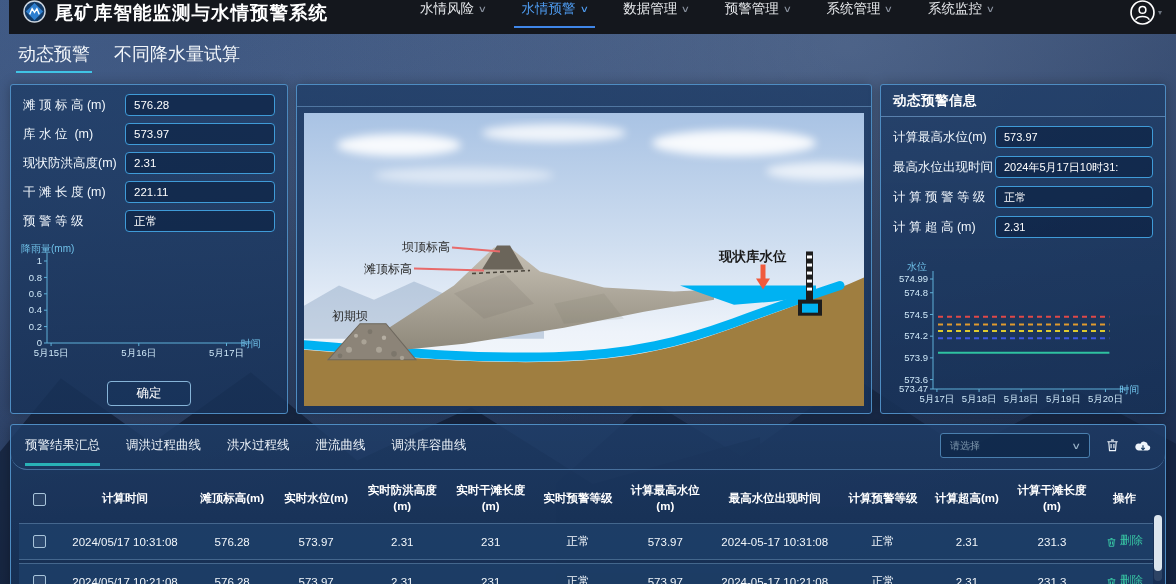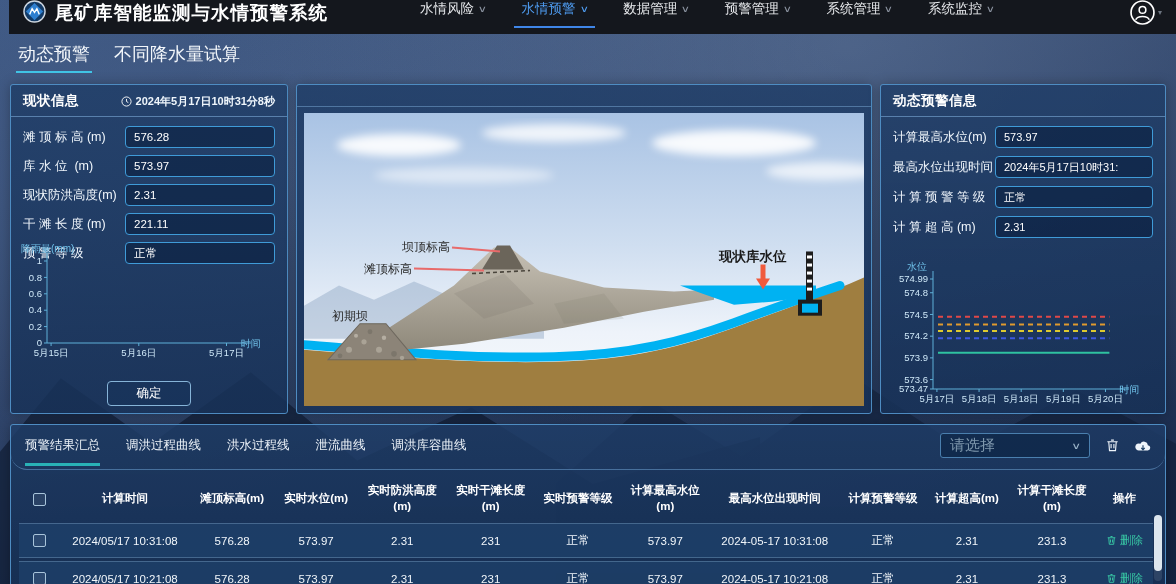--- a/index.html
+++ b/index.html
@@ -79,38 +79,38 @@
   
   .results-tabs { display:flex; align-items:center; gap:26px; padding:8px 14px 11px;
     border-bottom:1px solid rgba(110,160,210,.55);border-radius:16px; }
   .rtab { position:relative; font-size:12.5px; color:#eef4fa; cursor:pointer; white-space:nowrap; }
   .rtab.active::after { content:""; position:absolute; left:0; right:0; bottom:-12px;
     height:3px; background:#29b2b6; }
   .tabs-right { margin-left:auto; display:flex; align-items:center; gap:15px; }
   .select-box { width:150px; height:25px; border:1px solid #4a7fae; background:rgba(10,35,65,.6);
     border-radius:3px; display:flex; align-items:center; justify-content:space-between;
     padding:0 9px; cursor:pointer; }
-  .select-placeholder { font-size:15px; color:#7e97ad; }
+  .select-placeholder { font-size:10px; color:#7e97ad; }
   .select-caret { color:#9ab3c8; font-size:9px; transform:scaleX(1.5); }
   .icon-btn { background:none; border:none; cursor:pointer; padding:0; display:flex; align-items:center; }
 
   table { width:calc(100% - 20px); margin:2px 10px 0 8px; border-collapse:separate;
     border-spacing:0 3px; table-layout:fixed; }
   th { font-size:11.5px; font-weight:bold; color:#fff; text-align:center; padding:7px 2px 6px;
     line-height:1.4; white-space:nowrap; overflow:hidden; }
   tbody tr { background:rgba(33,71,113,.58); }
   td { font-size:11.5px; color:#f2f7fb; text-align:center; padding:9px 2px;
     border-top:1px solid rgba(152,192,226,.32); border-bottom:1px solid rgba(152,192,226,.32);
     white-space:nowrap; overflow:hidden; }
   col.c1{width:3.6%} col.c2{width:11.5%} col.c3{width:7.4%} col.c4{width:7.4%} col.c5{width:7.8%}
   col.c6{width:7.8%} col.c7{width:7.6%} col.c8{width:7.8%} col.c9{width:11.5%} col.c10{width:7.6%}
   col.c11{width:7.2%} col.c12{width:7.8%} col.c13{width:5%}
   .checkbox { display:inline-block; width:13px; height:13px; border:1px solid #a8c4da;
     border-radius:2px; background:rgba(255,255,255,.07); cursor:pointer; vertical-align:middle; }
-  .delete-link { color:#38c7a4; font-size:11.5px; display:inline-flex; align-items:center;
+  .delete-link { color:#38c7a4; font-size:11.5px; display:inline-flex; align-items:flex-end;
     gap:3px; cursor:pointer; }
   .mini-trash { width:11px; height:11px; }
   .scrollbar-track { position:absolute; right:3px; top:90px; bottom:8px; width:8px;
     background:rgba(255,255,255,.10); border-radius:4px; }
   .scrollbar-thumb { position:absolute; top:0; left:0; width:8px; height:56px;
     background:#dde6ee; border-radius:4px; cursor:pointer; }
 </style>
 </head>
 <body>
 
@@ -159,30 +159,20 @@
     <span class="avatar-caret">▾</span>
   </div>
 </div>
 
 <div class="subtabs">
   <div class="subtab active">动态预警</div>
   <div class="subtab">不同降水量试算</div>
 </div>
 
 <div class="panel" id="panel-left">
-  <div class="panel-header">
-    <span class="panel-title">现状信息</span>
-    <span class="timestamp">
-      <svg viewBox="0 0 12 12" width="11" height="11">
-        <circle cx="6" cy="6" r="5" fill="none" stroke="#fff" stroke-width="1"></circle>
-        <path d="M6 3.2 V6 L8 7.2" stroke="#fff" stroke-width="1" fill="none"></path>
-      </svg>
-      <span>2024年5月17日10时31分8秒</span>
-    </span>
-  </div>
   <div class="fields">
     <div class="field-row">
       <span class="field-label">滩 顶 标 高 (m)</span>
       <span class="field-value">576.28</span>
     </div>
     <div class="field-row">
       <span class="field-label">库 水 位  (m)</span>
       <span class="field-value">573.97</span>
     </div>
     <div class="field-row">

